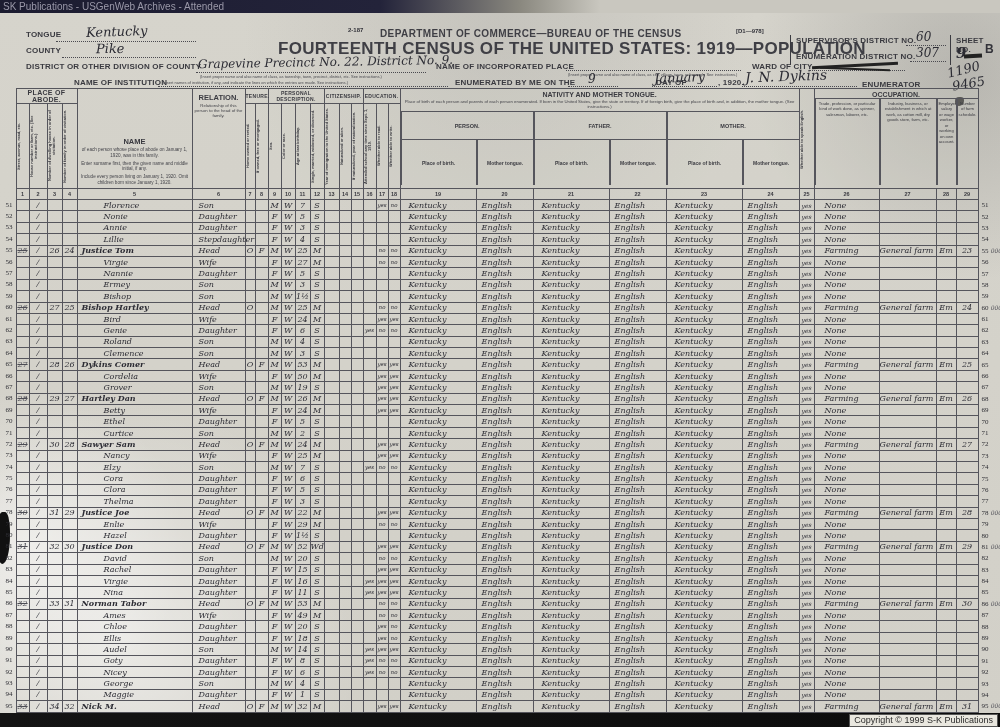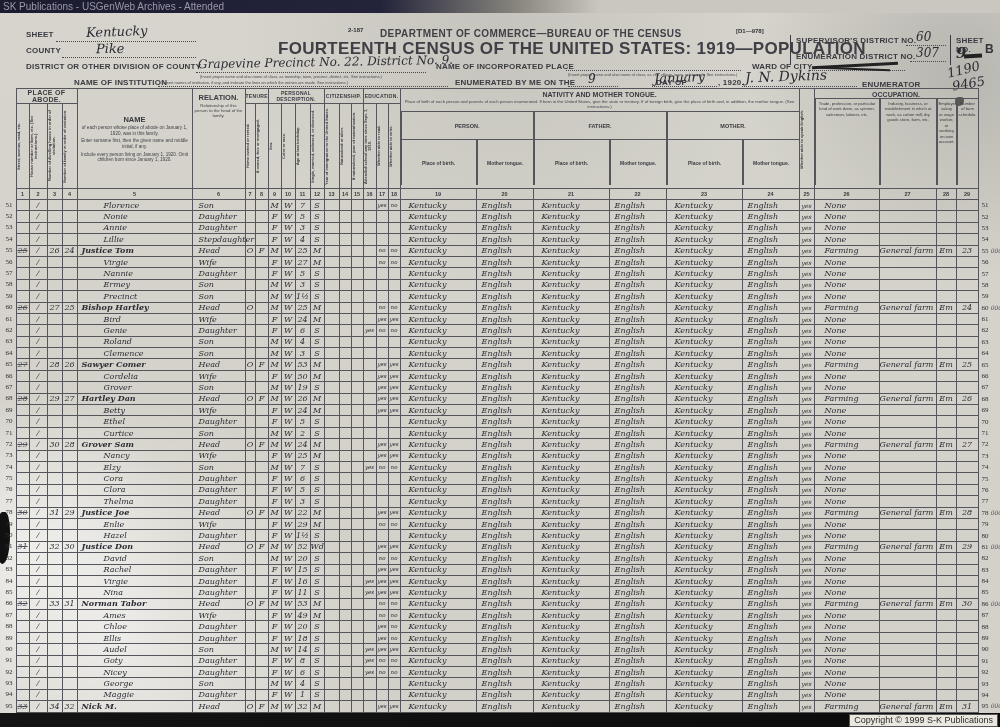--- a/index.html
+++ b/index.html
@@ -71,21 +71,21 @@
 <div id="paper"></div>
 
 <div class="bar-top">
   <span>SK Publications - USGenWeb Archives - Attended</span>
 </div>
 
 <div class="blob" style="left:-4px;top:512px;width:14px;height:52px;"></div>
 <div class="blob" style="left:955px;top:97px;width:9px;height:9px;opacity:.75;"></div>
 
 <div class="printed">
-  <div class="lbl" style="left:26px;top:30px;">SHEET</div>
+  <div class="lbl" style="left:26px;top:30px;">TONGUE</div>
   <div class="hline" style="left:56px;top:41px;width:140px;"></div>
   <div class="hw" style="position:absolute;left:86px;top:24px;font-size:13px;transform:rotate(-2deg);">Kentucky</div>
 
   <div class="lbl" style="left:26px;top:46px;">COUNTY</div>
   <div class="hline" style="left:62px;top:57px;width:134px;"></div>
   <div class="hw" style="position:absolute;left:96px;top:41px;font-size:13px;transform:rotate(-1deg);">Pike</div>
 
   <div class="lbl" style="left:26px;top:62px;">DISTRICT OR OTHER DIVISION OF COUNTY</div>
   <div class="hline" style="left:196px;top:72px;width:230px;"></div>
   <div class="note" style="left:200px;top:74px;width:226px;">(Insert proper name and also name of class, as township, town, precinct, district, etc.  See instructions.)</div>
@@ -168,21 +168,21 @@
         <col style="width:57px">
         <col style="width:20px">
         <col style="width:22px">
     <col style="width:22px">
   </colgroup>
   <thead>
     <tr>
       <th class="mcol" rowspan="3"></th>
       <th class="grp" colspan="4">PLACE OF ABODE.</th>
       <th rowspan="2" class="namehead">
-        <div class="stack" style="justify-content:center;">
+        <div class="stack" style="justify-content:flex-end;">
           <div class="t1">NAME</div>
           <div class="nnote">of each person whose place of abode on January 1, 1920, was in this family.</div>
           <div class="nnote">Enter surname first, then the given name and middle initial, if any.</div>
           <div class="nnote">Include every person living on January 1, 1920.  Omit children born since January 1, 1920.</div>
         </div>
       </th>
       <th rowspan="2" class="relhead">
         <div class="stack" style="justify-content:flex-start;">
           <div class="t1">RELATION.</div>
           <div class="nnote">Relationship of this person to the head of the family.</div>
@@ -581,21 +581,21 @@
     <td class="c hw"></td>
     <td class="mcolR"><span class="mnum">58</span>
         <span class="artifact"></span></td>
   </tr>
         <tr>
     <td class="mcol mnum">59</td>
     <td class="scratchcell hw"></td>
     <td class="c tickcell">⁄</td>
     <td class="c hw"></td>
     <td class="c hw"></td>
-    <td class="hw namecell">Precinct</td>
+    <td class="hw namecell">Bishop</td>
     <td class="hw" style="padding-left:6px;">Son</td>
     <td class="c hw"></td>
     <td class="c hw"></td>
     <td class="c hw">M</td>
     <td class="c hw">W</td>
     <td class="c hw">1½</td>
     <td class="c hw">S</td>
     <td class="c"></td>
     <td class="c"></td>
     <td class="c"></td>
@@ -785,21 +785,21 @@
     <td class="c hw"></td>
     <td class="mcolR"><span class="mnum">64</span>
         <span class="artifact"></span></td>
   </tr>
         <tr class="head">
     <td class="mcol mnum">65</td>
     <td class="scratchcell hw">27</td>
     <td class="c tickcell">⁄</td>
     <td class="c hw">28</td>
     <td class="c hw">26</td>
-    <td class="hw namecell">Sawyer Comer</td>
+    <td class="hw namecell">Dykins Comer</td>
     <td class="hw" style="padding-left:6px;">Head</td>
     <td class="c hw">O</td>
     <td class="c hw">F</td>
     <td class="c hw">M</td>
     <td class="c hw">W</td>
     <td class="c hw">53</td>
     <td class="c hw">M</td>
     <td class="c"></td>
     <td class="c"></td>
     <td class="c"></td>
@@ -1023,21 +1023,21 @@
     <td class="c hw"></td>
     <td class="mcolR"><span class="mnum">71</span>
         <span class="artifact"></span></td>
   </tr>
         <tr class="head">
     <td class="mcol mnum">72</td>
     <td class="scratchcell hw">29</td>
     <td class="c tickcell">⁄</td>
     <td class="c hw">30</td>
     <td class="c hw">28</td>
-    <td class="hw namecell">Grover Sam</td>
+    <td class="hw namecell">Sawyer Sam</td>
     <td class="hw" style="padding-left:6px;">Head</td>
     <td class="c hw">O</td>
     <td class="c hw">F</td>
     <td class="c hw">M</td>
     <td class="c hw">W</td>
     <td class="c hw">24</td>
     <td class="c hw">M</td>
     <td class="c"></td>
     <td class="c"></td>
     <td class="c"></td>

